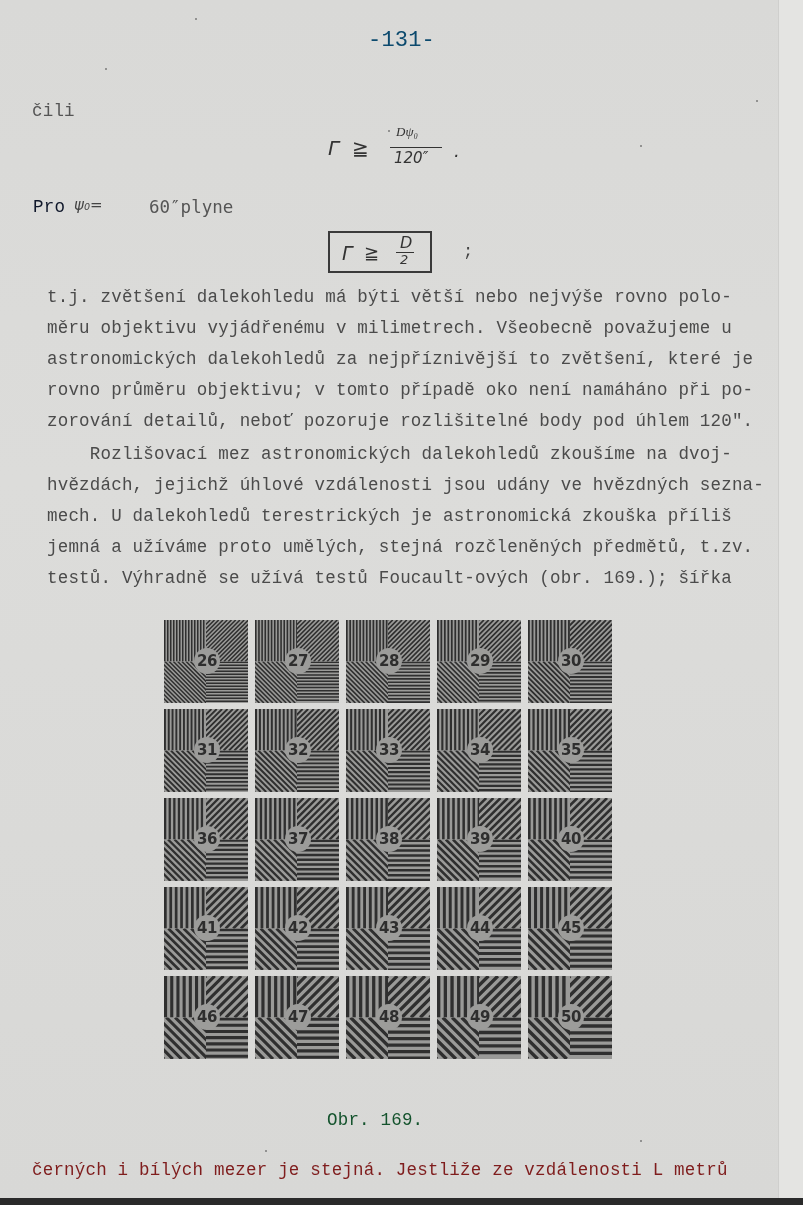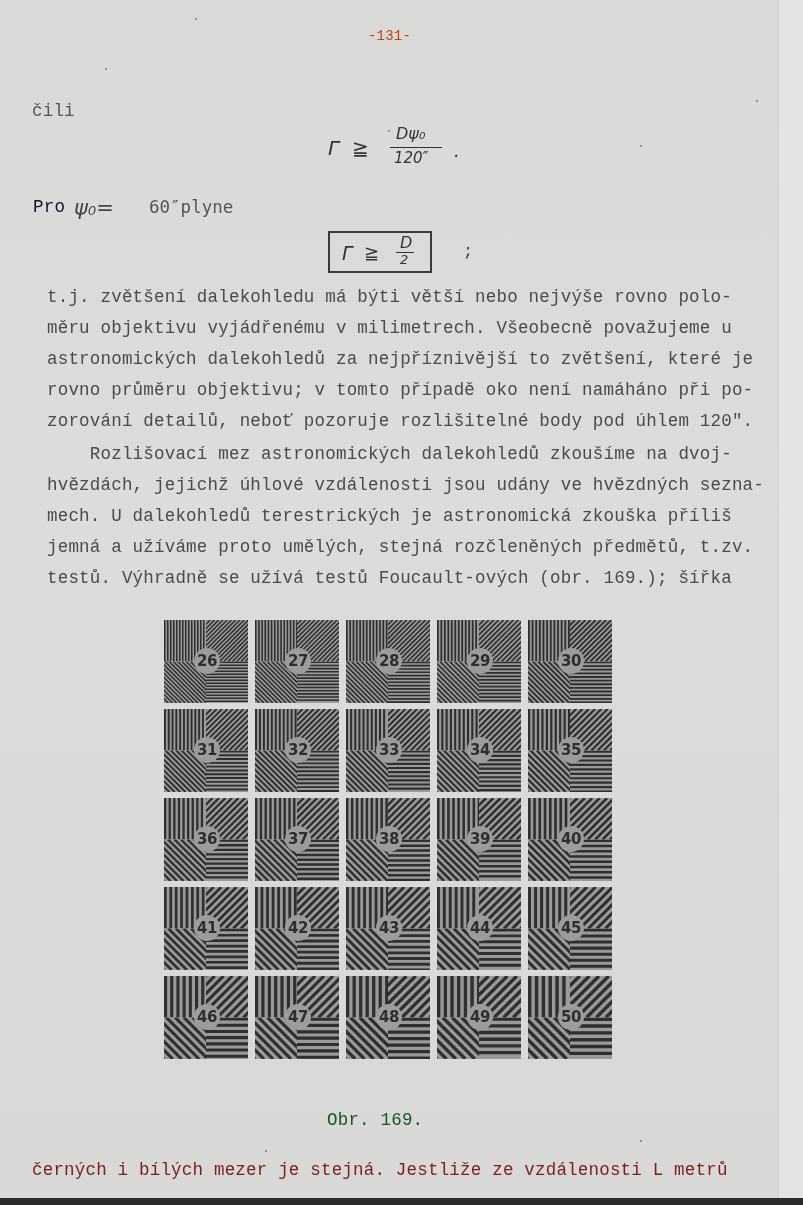--- a/index.html
+++ b/index.html
@@ -15,31 +15,31 @@
   }
   .edge-strip {
     position: absolute; left: 778px; top: 0; width: 25px; height: 1205px;
     background: #e4e4e2; border-left: 1px solid #cfcfcd;
   }
   .bottom-strip {
     position: absolute; left: 0; top: 1198px; width: 803px; height: 7px;
     background: #2a2a2a;
   }
   .t { position: absolute; white-space: pre; font-size: 17.5px; letter-spacing: 0.2px; color: #4b4b4b; }
-  .page-number { left: 368px; top: 28px; font-size: 14px; color: #c2410c; }
+  .page-number { left: 368px; top: 28px; font-size: 22px; color: #0c4a6e; }
   .cili { left: 32px; top: 101px; color: #555; }
   .formula1 { position: absolute; left: 328px; top: 124px; font-family: "DejaVu Sans", sans-serif; font-style: italic; color: #333; }
   .formula1 .gamma { position: absolute; left: 0; top: 12px; font-size: 20px; }
   .formula1 .geq { position: absolute; left: 24px; top: 12px; font-size: 20px; font-style: normal; }
-  .formula1 .num { position: absolute; left: 68px; top: 0; font-size: 16px; }
+  .formula1 .num { position: absolute; left: 68px; top: 0; font-size: 13px; font-family: Liberation Serif, serif; }
   .formula1 .bar { position: absolute; left: 62px; top: 23px; width: 52px; border-top: 1.5px solid #333; }
   .formula1 .den { position: absolute; left: 66px; top: 25px; font-size: 15px; }
   .formula1 .dot { position: absolute; left: 126px; top: 16px; font-size: 18px; }
   .pro { left: 33px; top: 197px; color: #0f172a; }
-  .pro-psi { position: absolute; left: 74px; top: 196px; font-family: "DejaVu Sans", sans-serif; font-style: italic; font-size: 21px; color: #444; }
+  .pro-psi { position: absolute; left: 74px; top: 196px; font-family: "DejaVu Sans", sans-serif; font-style: italic; font-size: 15px; color: #444; }
   .pro-rest { position: absolute; left: 129px; top: 197px; font-size: 17.5px; color: #555; font-family: "DejaVu Sans Mono", monospace; margin-left: 20px; }
   .box-formula {
     position: absolute; left: 328px; top: 231px; width: 100px; height: 38px;
     border: 2px solid #3a3a3a; font-family: "DejaVu Sans", sans-serif; font-style: italic; color: #333;
   }
   .box-formula .gamma { position: absolute; left: 12px; top: 9px; font-size: 19px; }
   .box-formula .geq { position: absolute; left: 34px; top: 9px; font-size: 18px; font-style: normal; }
   .box-formula .num { position: absolute; left: 70px; top: 0px; font-size: 16px; }
   .box-formula .bar { position: absolute; left: 66px; top: 19px; width: 18px; border-top: 1.5px solid #333; }
   .box-formula .den { position: absolute; left: 70px; top: 19px; font-size: 13px; }

